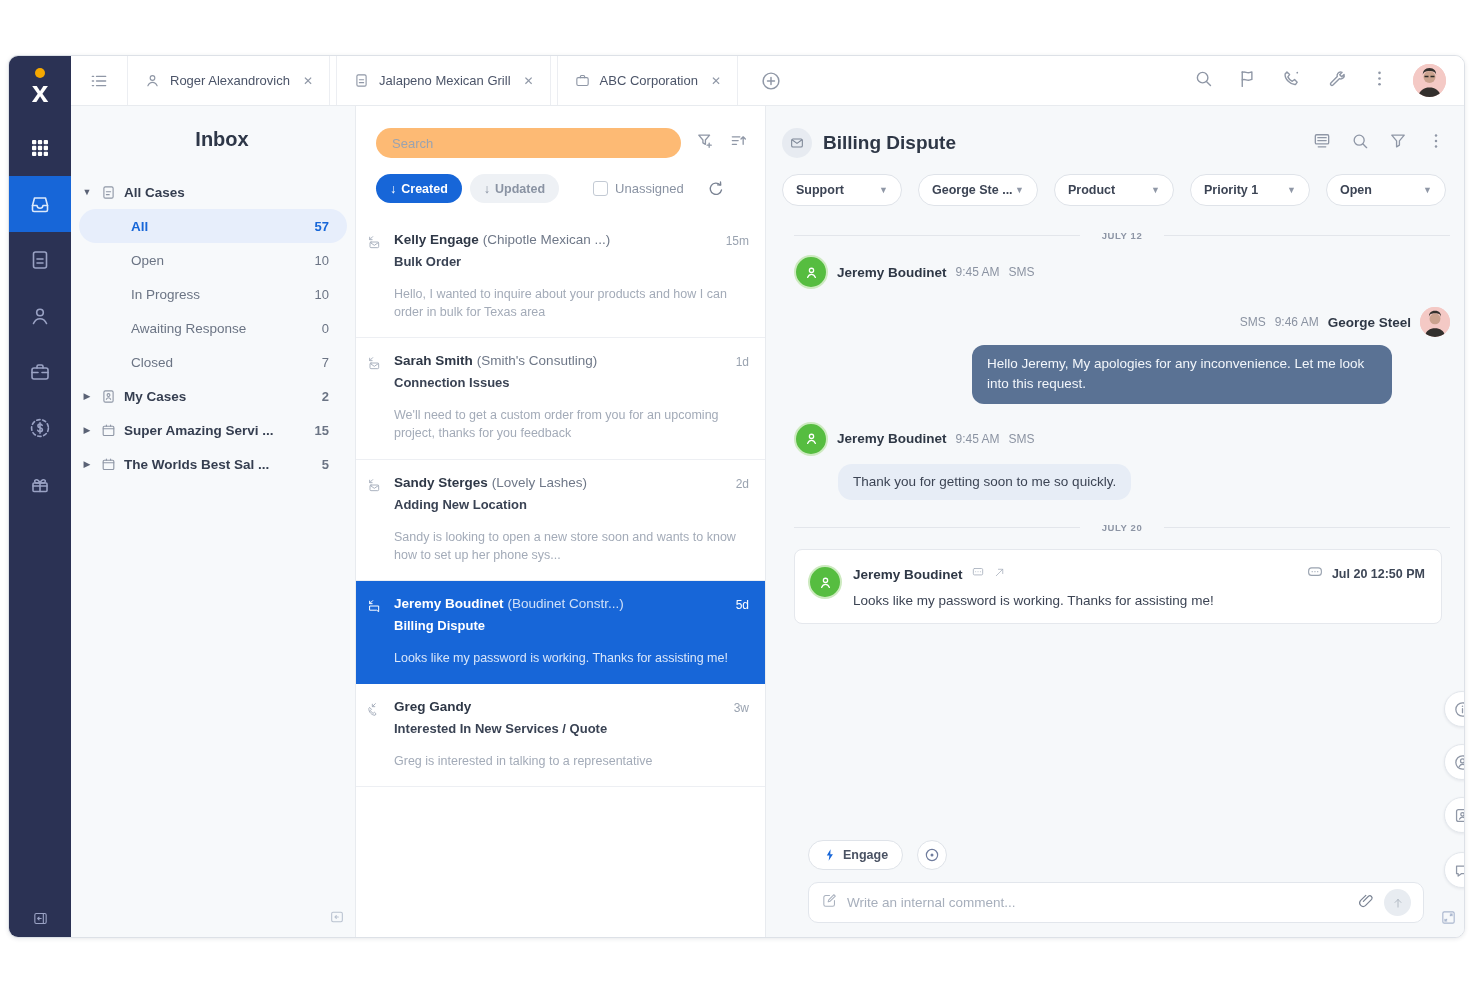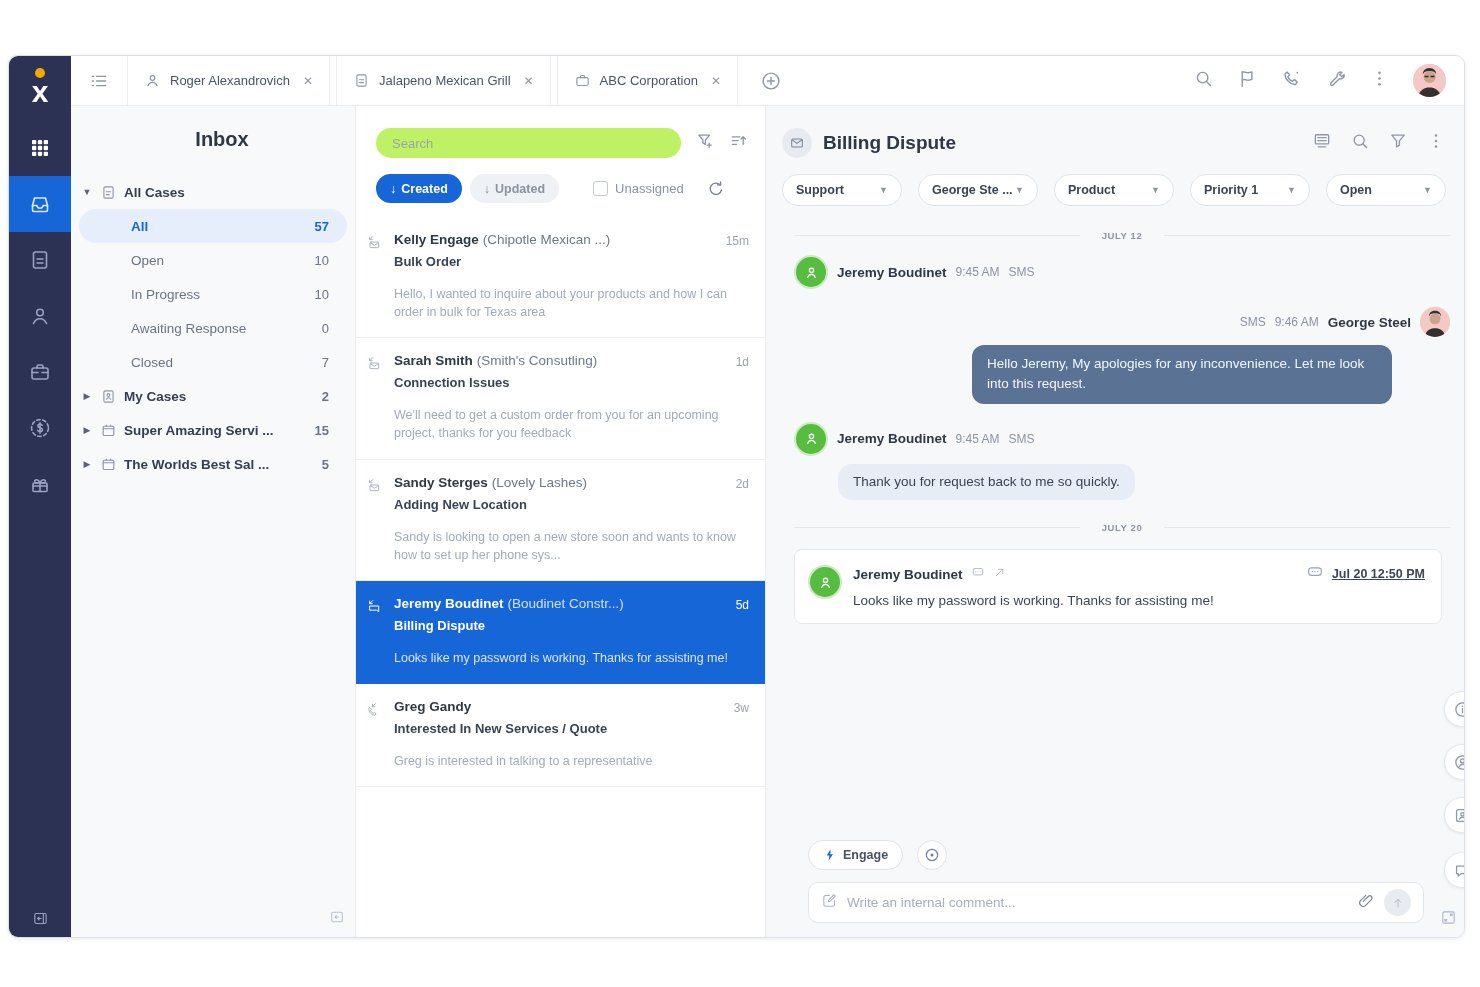--- a/index.html
+++ b/index.html
@@ -46,21 +46,21 @@
   .tree-group .cnt { font-size:13px; color:#6b7484; font-weight:bold; }
   .status-row { height:34px; margin:0 8px; border-radius:17px; display:flex; align-items:center; padding:0 18px 0 52px; }
   .status-row .lbl { flex:1; font-size:13.5px; color:#6b7484; }
   .status-row .cnt { font-size:13px; color:#6b7484; }
   .status-row.selected { background:#e7eefb; }
   .status-row.selected .lbl, .status-row.selected .cnt { color:#1766d8; font-weight:bold; }
   .inbox-collapse { position:absolute; right:10px; bottom:8px; }
   
   .caselist { width:410px; background:#fff; border-right:1px solid #e8ebef; flex-shrink:0; display:flex; flex-direction:column; overflow:hidden; }
   .search-row { display:flex; align-items:center; padding:22px 16px 0 20px; gap:14px; }
-  .search-pill { flex:1; height:30px; background:#bef264; border-radius:16px; border:none; outline:none; padding:0 16px; font-size:13px; color:#5b6472; font-family:"Liberation Sans",sans-serif; }
+  .search-pill { flex:1; height:30px; background:#fdba74; border-radius:16px; border:none; outline:none; padding:0 16px; font-size:13px; color:#5b6472; font-family:"Liberation Sans",sans-serif; }
   .search-pill::placeholder { color:#9aa3b0; }
   .filter-row { display:flex; align-items:center; padding:16px 16px 14px 20px; gap:8px; }
   .pill-btn { height:29px; border-radius:15px; display:flex; align-items:center; gap:5px; padding:0 14px; font-size:12.5px; font-weight:bold; }
   .pill-btn.primary { background:#1766d8; color:#fff; }
   .pill-btn.ghost { background:#eef1f5; color:#8a93a3; }
   .chk-wrap { display:flex; align-items:center; gap:7px; margin-left:26px; }
   .chk { width:15px; height:15px; border:1.6px solid #c3cad4; border-radius:3px; background:#fff; }
   .chk-label { font-size:13px; color:#8a93a3; }
   .refresh-btn { margin-left:14px; display:flex; }
   .cases { flex:1; overflow:hidden; }
@@ -98,21 +98,21 @@
   .msg-author { font-size:13.5px; font-weight:bold; color:#2f3846; }
   .msg-time { font-size:12px; color:#8b93a2; }
   .bubble { display:inline-block; background:#e7edf6; border-radius:14px; padding:9px 15px; font-size:13.5px; color:#3c4454; margin:8px 0 0 44px; max-width:430px; line-height:1.4; }
   .msg.right { display:flex; flex-direction:column; align-items:flex-end; }
   .msg.right .bubble { background:#5a7294; color:#f2f6fb; margin:8px 58px 0 0; max-width:420px; border-radius:12px; line-height:1.5; }
   .msg.right .mini-avatar { width:30px; height:30px; background:#f4c9c5; border:none; overflow:hidden; }
   .note-card { background:#fff; border:1px solid #e5e8ed; border-radius:8px; margin:2px 8px 0 0; padding:13px 16px 15px 58px; position:relative; }
   .note-card .mini-avatar { position:absolute; left:13px; top:15px; }
   .note-head { display:flex; align-items:center; gap:8px; }
   .note-right { margin-left:auto; display:flex; align-items:center; gap:8px; }
-  .note-time { font-size:12.5px; font-weight:bold; color:#3d4656;text-decoration:underline; }
+  .note-time { font-size:12.5px; font-weight:bold; color:#3d4656; }
   .note-body { font-size:13.5px; color:#3c4454; margin-top:8px; }
   .spacer { flex:1; }
   .engage-row { display:flex; align-items:center; gap:14px; padding:0 0 12px 14px; }
   .engage-btn { height:30px; background:#fff; border:1px solid #dfe3e9; border-radius:16px; display:flex; align-items:center; gap:6px; padding:0 14px; font-size:12.5px; font-weight:bold; color:#4a5263; }
   .target-btn { width:30px; height:30px; border-radius:50%; background:#fff; border:1px solid #dfe3e9; display:flex; align-items:center; justify-content:center; }
   .comment-bar { margin:0 26px 14px 14px; height:41px; background:#fff; border:1px solid #e2e6ec; border-radius:10px; display:flex; align-items:center; padding:0 12px 0 12px; gap:9px; }
   .comment-input { flex:1; border:none; outline:none; font-size:13.5px; color:#5b6472; font-family:"Liberation Sans",sans-serif; background:transparent; }
   .comment-input::placeholder { color:#a7afbc; }
   .send-btn { width:27px; height:27px; border-radius:50%; background:#e8ecf1; display:flex; align-items:center; justify-content:center; }
   .float-stack { position:absolute; right:-16px; width:36px; }
@@ -543,21 +543,21 @@
                     <g fill="none" stroke="#ffffff" stroke-width="1.8" stroke-linecap="round">
                       <circle cx="12" cy="9" r="3"></circle>
                       <path d="M6.5 19c1.2-2.8 3.2-4.2 5.5-4.2s4.3 1.4 5.5 4.2"></path>
                     </g>
                   </svg>
                 </span>
               <span class="msg-author">Jeremy Boudinet</span>
               <span class="msg-time">9:45 AM</span>
               <span class="msg-time">SMS</span>
             </div>
-            <span class="bubble">Thank you for request back to me so quickly.</span>
+            <span class="bubble">Thank you for getting soon to me so quickly.</span>
           </div>
 
           <div class="divider">
             <span class="line"></span>
               <span class="dtext">JULY 20</span>
               <span class="line"></span>
           </div>
 
           <div class="note-card">
             <span class="mini-avatar">

